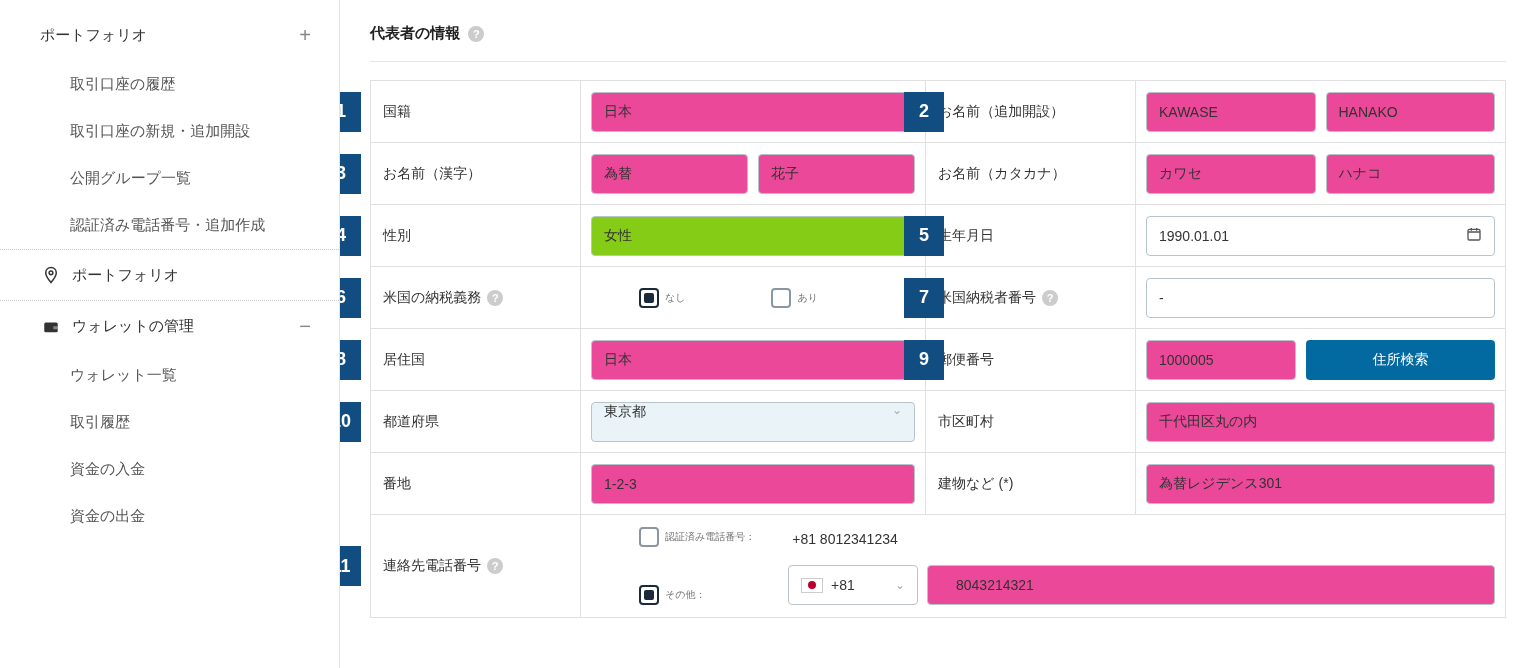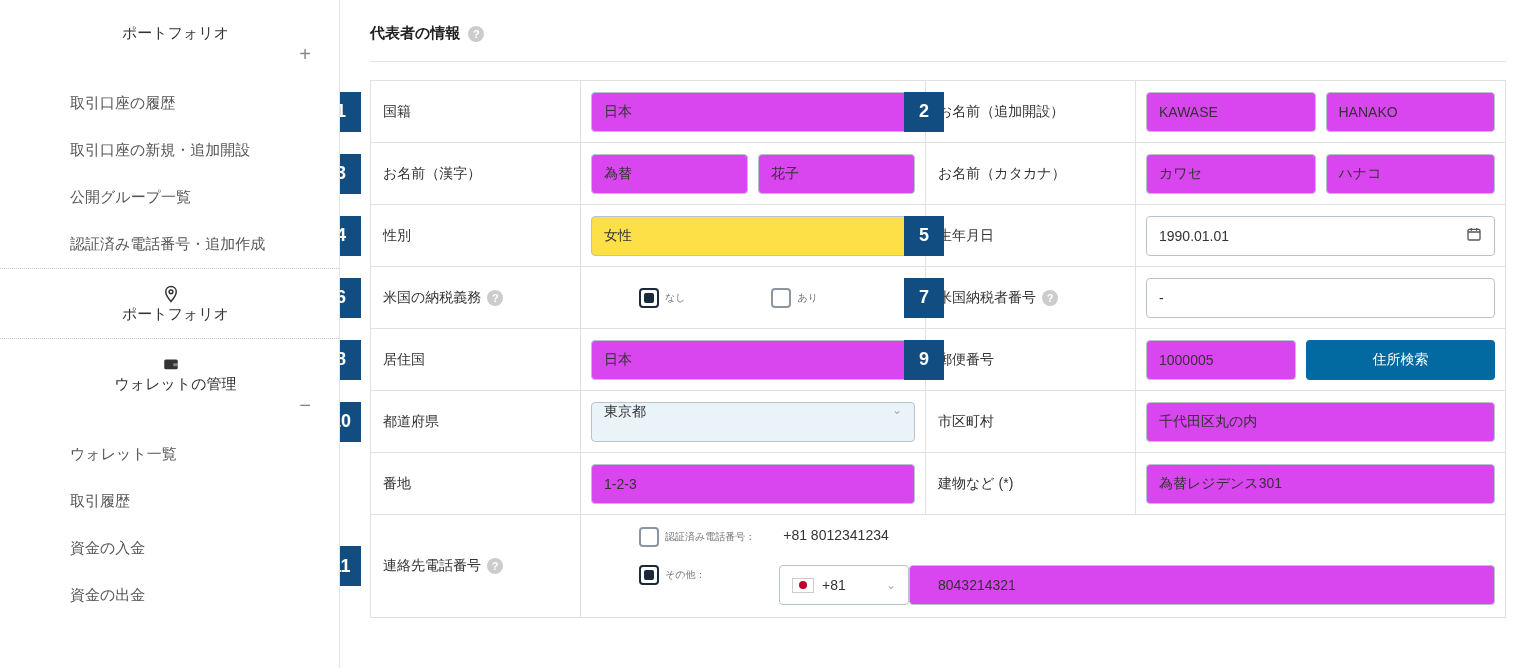--- a/index.html
+++ b/index.html
@@ -28,21 +28,20 @@
     color: #555;
     font-size: 15px;
     cursor: pointer;
   }
   .sidebar-item.top-level {
     padding-left: 40px;
     font-weight: 500;
     color: #333;
     border-top: 1px dotted #ccc;
     position: relative;
-    flex-direction: column;
   }
   .sidebar-item.top-level.first { border-top: none; }
   .sidebar-item .expand {
     margin-left: auto;
     font-size: 20px;
     color: #888;
   }
   .sidebar-icon {
     width: 22px; height: 22px; display:inline-flex; align-items:center; justify-content:center;
     margin-right: 10px; color:#333;
@@ -102,24 +101,24 @@
     border-right:1px solid #e0e0e0;
   }
   .cell-input:last-child { border-right:none; }
   input[type=text], .select-box, .readonly-box {
     width:100%;
     height:40px;
     border:1px solid #b8c4cc;
     border-radius:4px;
     padding:0 12px;
     font-size:14px;
-    background:#d946ef;
+    background:#ec4899;
     color:#333;
   }
-  .readonly-box { display:flex; align-items:center; background:#fde047; }
+  .readonly-box { display:flex; align-items:center; background:#84cc16; }
   .white-input { background:#fff; }
   .select-box {
     background:#eaf3f8;
     display:flex; align-items:flex-start; justify-content:space-between;
     cursor:pointer;
   }
   .chevron { color:#aaa; font-size:12px; }
   .date-input { display:flex; align-items:center; justify-content:space-between; background:#fff; border:1px solid #b8c4cc; border-radius:4px; height:40px; padding:0 12px; width:100%;}
   .cal-icon { color:#555; font-size:16px; }
   .btn-dark {
@@ -146,21 +145,21 @@
     display:inline-flex; align-items:center; justify-content:center;
     margin-right:6px; cursor:pointer;
   }
   .checkbox.checked::after {
     content:""; width:10px; height:10px; background:#1a2a3a; border-radius:2px;
   }
   .checkbox.open { border-color:#8a97a3; }
   .option { display:flex; align-items:center; margin-right:28px; font-size:10px; color:#737373;padding-left:48px;}
   
   .phone-block { flex:1; padding:12px 10px; display:flex; flex-direction:column; gap:18px;}
-  .phone-line { display:flex; align-items:flex-start; gap:0;}
+  .phone-line { display:flex; align-items:flex-end; gap:9px;}
   .country-select {
     display:flex; align-items:center; gap:10px;
     border:1px solid #b8c4cc; border-radius:4px; height:40px; padding:0 12px; background:#fff;
     min-width:130px; justify-content:space-between; cursor:pointer;
   }
   .flag-jp {
     width:22px; height:15px; background:#fff; border:1px solid #ccc; position:relative;
   }
   .flag-jp::after {
     content:""; position:absolute; top:50%; left:50%; transform:translate(-50%,-50%);

